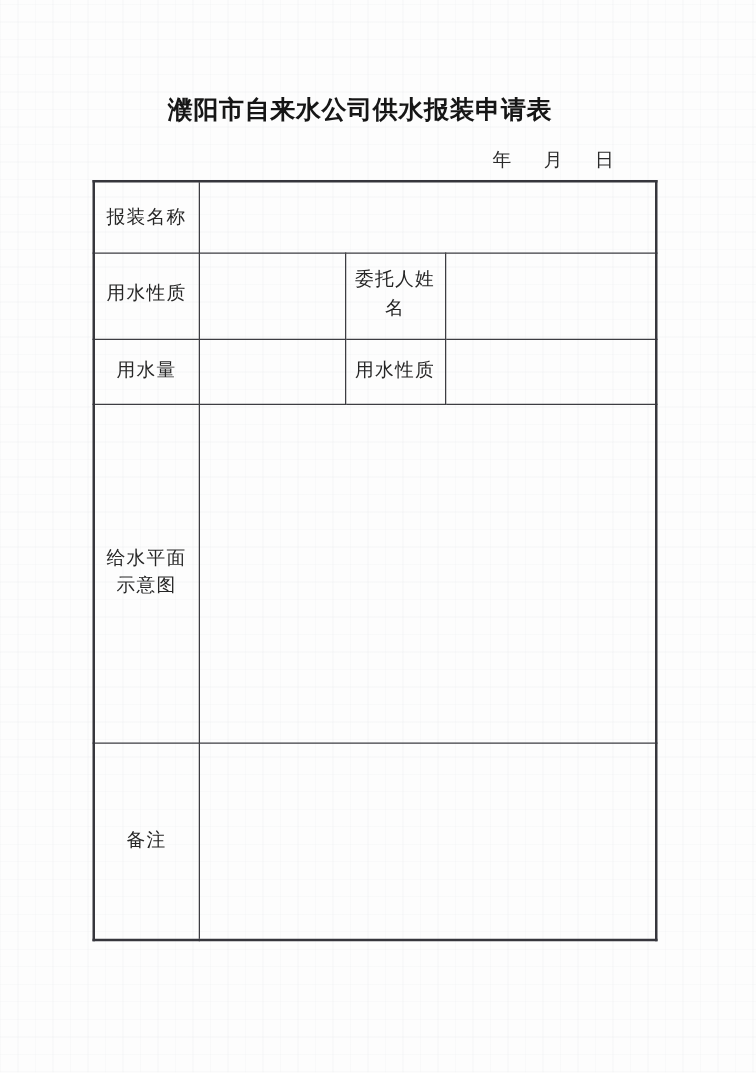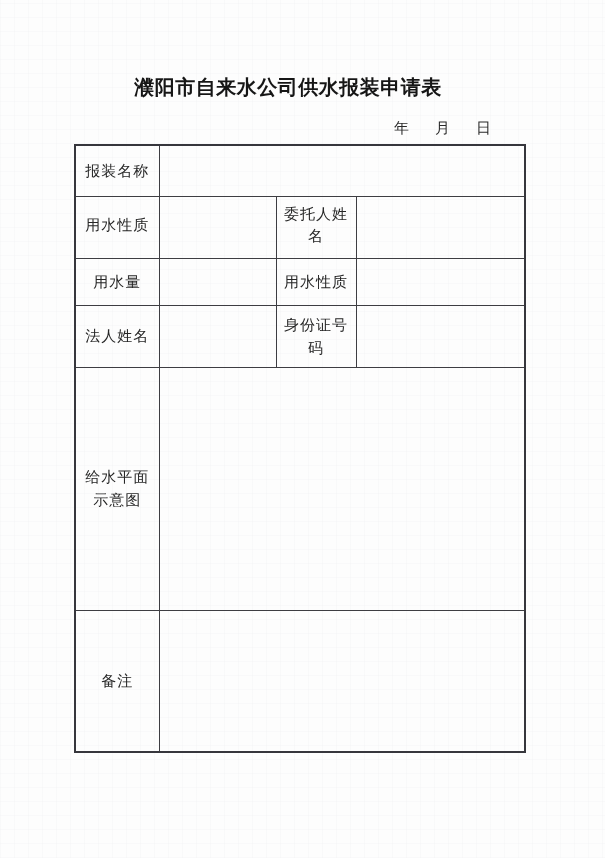--- a/index.html
+++ b/index.html
@@ -70,21 +70,21 @@
   td.val {
     text-align: left;
     padding-left: 6px;
   }
   tr.r1 { height: 38px; }
   tr.r2 { height: 35px; }
   tr.r3 { height: 36px; font-family: Liberation Mono, monospace; }
   tr.r4 { height: 35px; }
   tr.r5 { height: 37px; }
   tr.r6 { height: 36px; }
-  tr.r-diagram { height: 180px; }
+  tr.r-diagram { height: 180px; font-family: Liberation Mono, monospace; }
   tr.r-suggest { height: 122px; }
   tr.r-remarks { height: 105px; }
 </style>
 </head>
 <body>
 
 <div class="paper"></div>
 
 <div class="doc-title">濮阳市自来水公司供水报装申请表</div>
 
@@ -111,26 +111,20 @@
       <td class="val"></td>
       <td class="lbl">委托人姓名</td>
       <td class="val"></td>
     </tr>
     <tr class="r4">
       <td class="lbl">用水量</td>
       <td class="val"></td>
       <td class="lbl">用水性质</td>
       <td class="val"></td>
     </tr>
-    <tr class="r5">
-      <td class="lbl">法人姓名</td>
-      <td class="val"></td>
-      <td class="lbl">身份证号码</td>
-      <td class="val"></td>
-    </tr>
     <tr class="r-diagram">
       <td class="lbl">给水平面
 示意图</td>
       <td class="val" colspan="3"></td>
     </tr>
     <tr class="r-remarks">
       <td class="lbl">备注</td>
       <td class="val" colspan="3"></td>
     </tr>
   </tbody>

